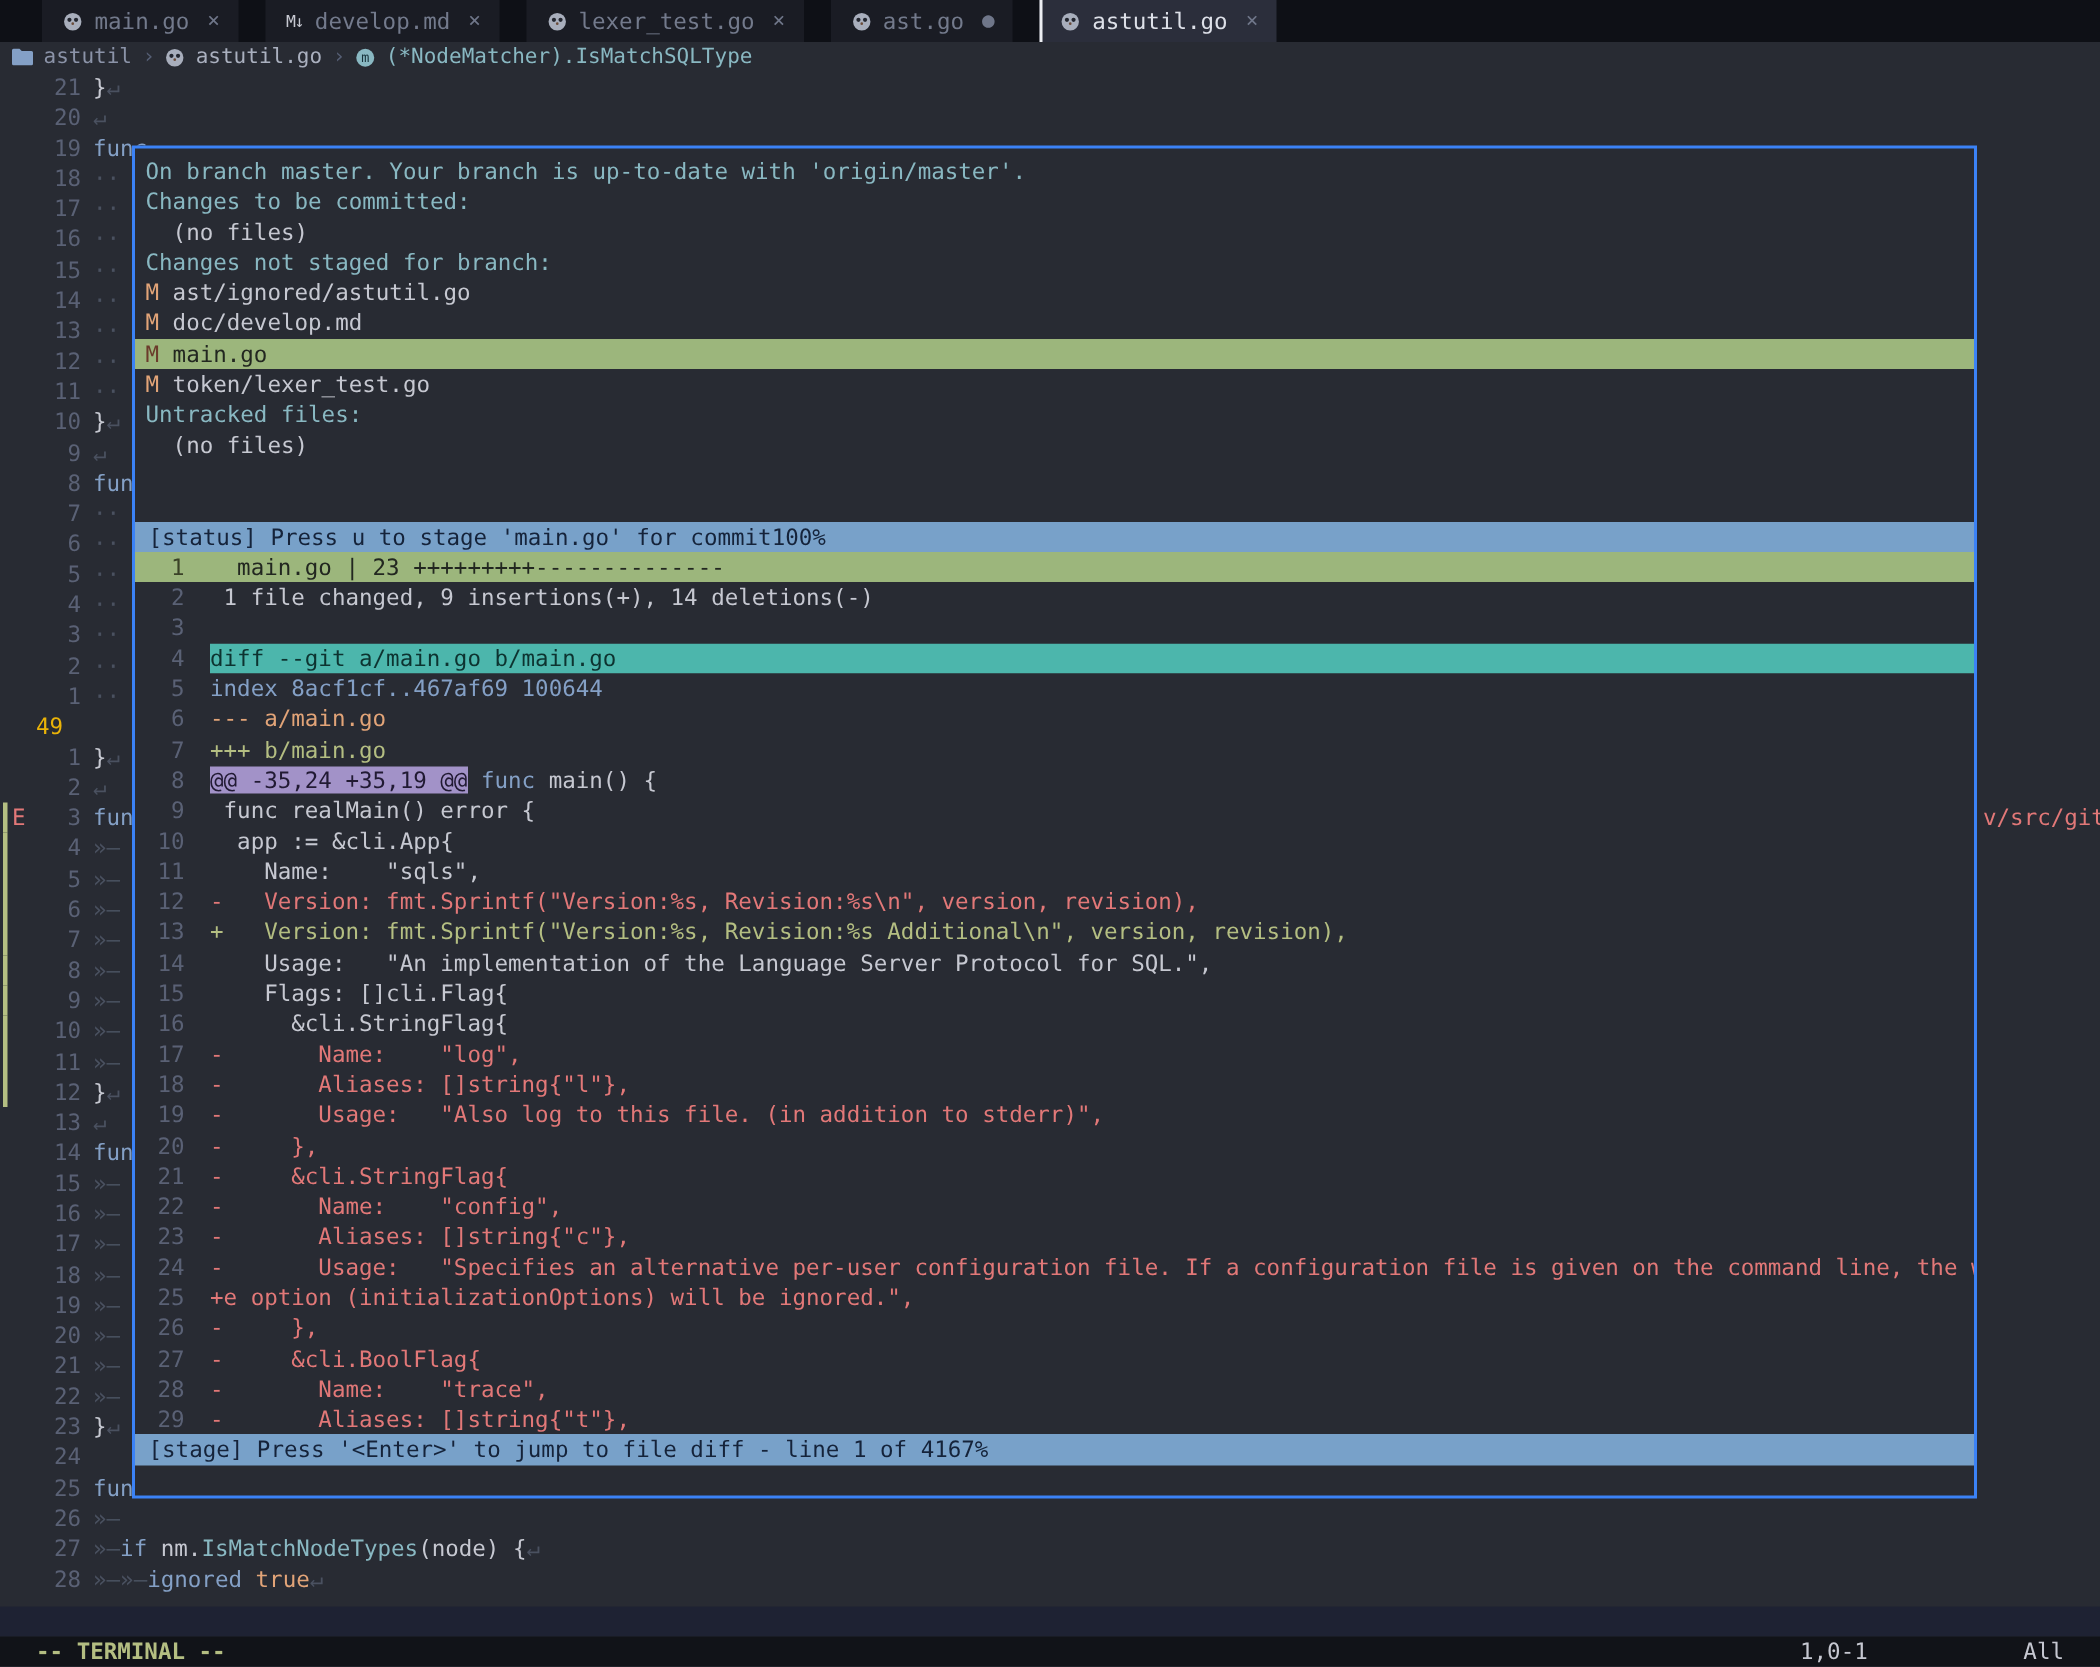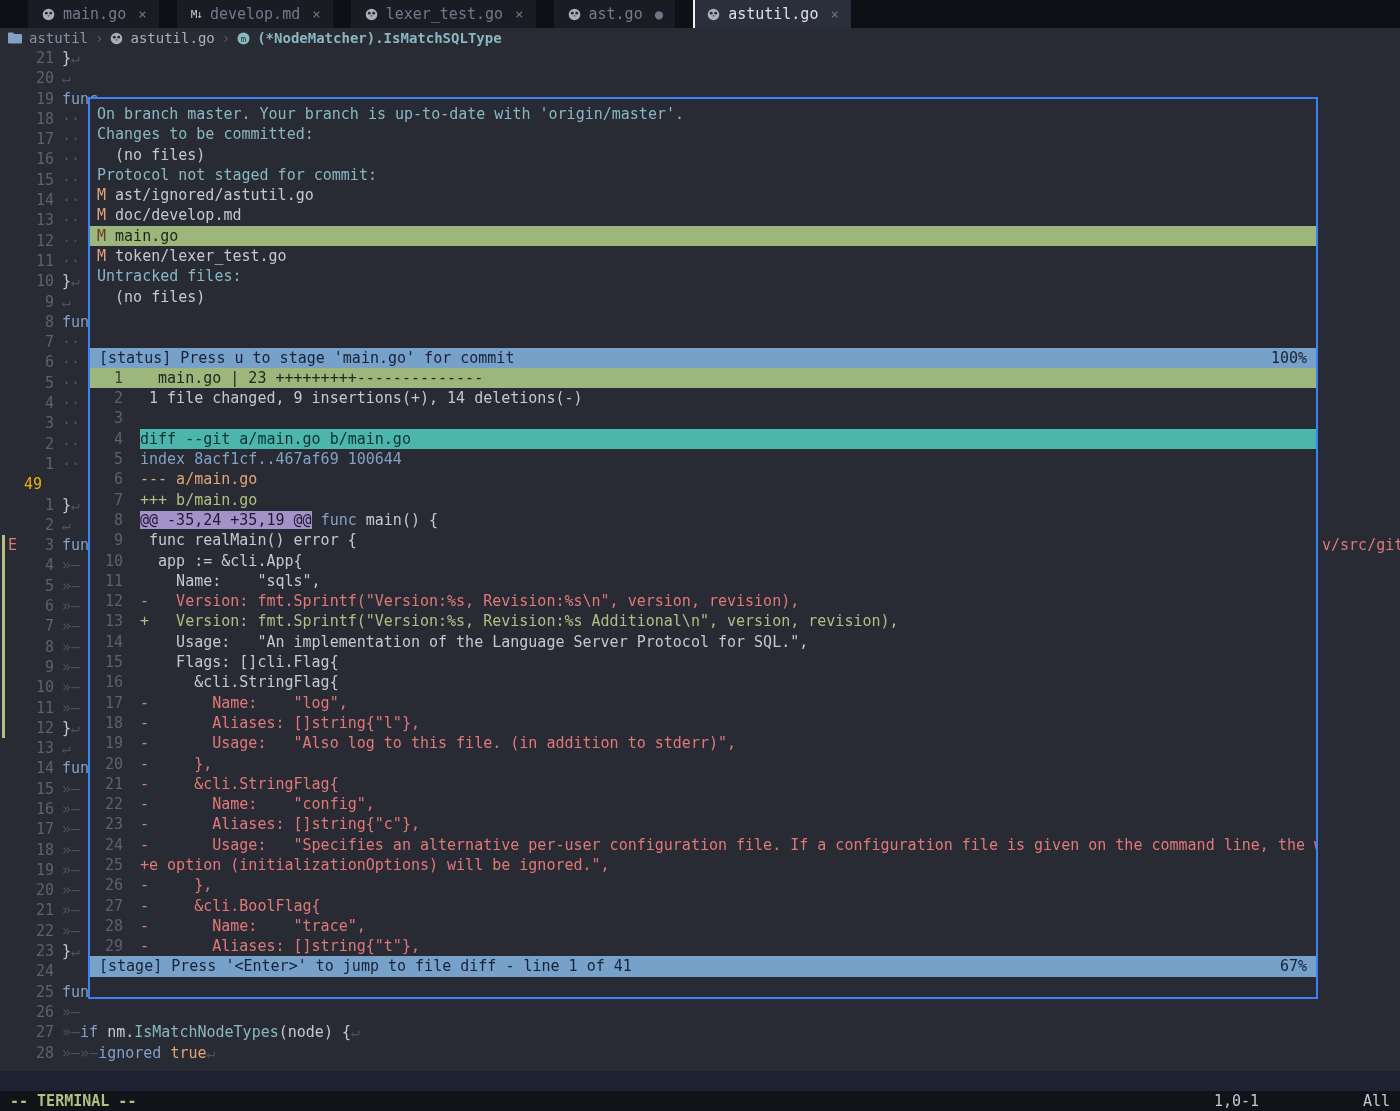--- a/index.html
+++ b/index.html
@@ -29,21 +29,21 @@
   .md-glyph { font-size:11px; letter-spacing:-1px; color:#c6c8d1; }
 
   
   .breadcrumb {
     position:absolute; top:28px; left:0; right:0; height:20px;
     display:flex; align-items:center; gap:7px; padding-left:8px;
     font-size:14px; color:#8b93a8; background:#282b33;
   }
   .bc-sep { color:#565f75; }
   .bc-file { color:#aab0bf; }
-  .bc-symbol { color:#89b8c2;font-weight:bold; }
+  .bc-symbol { color:#89b8c2; }
   .bc-icon { display:inline-flex; align-items:center; }
 
   
   .editor { position:absolute; top:48px; left:0; right:0; bottom:40px; overflow:hidden; }
   .erow { height:20.3px; line-height:20.3px; white-space:pre; position:relative; }
   .gbar { position:absolute; left:2px; top:0; width:3px; height:100%; background:#b4be82; }
   .signcol { display:inline-block; width:22px; padding-left:8px; color:#e27878; }
   .lnum { display:inline-block; width:32px; text-align:right; color:#5a6175; }
   .lnum.cur { text-align:left; padding-left:2px; color:#eab308; }
   .etext { padding-left:8px; }
@@ -51,21 +51,21 @@
 
   
   .float {
     position:absolute; left:88px; top:97px; width:1230px;
     background:#282b33; border:2px solid #3b82f6; z-index:10;
   }
   .swin { padding-top:5px; }
   .srow { height:20.3px; line-height:20.3px; white-space:pre; padding-left:7px; overflow:hidden; }
   .fbar {
     height:20.3px; line-height:20.3px; background:#78a1c9; color:#15233a;
-    display:flex; justify-content:space-between; padding:0 9px; white-space:pre;
+    display:flex; justify-content:flex-start; padding:0 9px; white-space:pre;
   }
   .drow { height:20.3px; line-height:20.3px; white-space:pre; display:flex; overflow:hidden; }
   .dnum { flex:none; width:33px; text-align:right; color:#5a6175; margin-right:17px; }
   .dtext { flex:1; }
   .hl-green { background:#9cb67c; color:#222720; }
   .drow.hl-green .dnum { color:#3a4227; }
   .drow.hl-teal .dtext { background:#4cb6ac; color:#0d3330; }
   .frow-empty { height:20.3px; }
 
   
@@ -81,21 +81,21 @@
   .c-markdark{color:#6b3b2b}
   .c-atat{background:#a292c8;color:#211a33}
 
   
   .statusline {
     position:absolute; left:0; right:0; bottom:20px; height:20px; line-height:20px;
     background:#1e2233; color:#84a0c6; padding-left:10px; white-space:pre;
   }
   .cmdline {
     position:absolute; left:0; right:0; bottom:0; height:20px; line-height:20px;
-    background:#111318; display:flex; white-space:pre; padding:0 10px;
+    background:#111318; display:flex; white-space:pre; padding:0 24px;
   }
   .mode { flex:1; color:#b4be82; font-weight:bold; }
   .ruler { width:130px; color:#c6c8d1; }
   .scrollpos { width:46px; text-align:right; color:#c6c8d1; }
 </style>
 </head>
 <body>
 
 <div class="screen">
 
@@ -205,21 +205,21 @@
       <div class="erow"><span class="signcol"></span><span class="lnum">26</span><span class="etext"><span class="c-dim">»—</span></span></div>
       <div class="erow"><span class="signcol"></span><span class="lnum">27</span><span class="etext"><span class="c-dim">»—</span><span class="c-blue">if </span><span class="c-fg">nm.</span><span class="c-teal">IsMatchNodeTypes</span><span class="c-fg">(node) {</span><span class="c-dim">↵</span></span></div>
       <div class="erow"><span class="signcol"></span><span class="lnum">28</span><span class="etext"><span class="c-dim">»—»—</span><span class="c-blue">ignored </span><span class="c-orange">true</span><span class="c-dim">↵</span></span></div>
     </div>
 
   <div class="float">
     <div class="swin">
         <div class="srow"><span class="c-teal">On branch master. Your branch is up-to-date with 'origin/master'.</span></div>
         <div class="srow"><span class="c-teal">Changes to be committed:</span></div>
         <div class="srow"><span class="c-fg">  (no files)</span></div>
-        <div class="srow"><span class="c-teal">Protocol not staged for commit:</span></div>
+        <div class="srow"><span class="c-teal">Changes not staged for branch:</span></div>
         <div class="srow"><span class="c-mark">M</span><span class="c-fg"> ast/ignored/astutil.go</span></div>
         <div class="srow"><span class="c-mark">M</span><span class="c-fg"> doc/develop.md</span></div>
         <div class="srow hl-green"><span class="c-markdark">M</span><span class="c-inh"> main.go</span></div>
         <div class="srow"><span class="c-mark">M</span><span class="c-fg"> token/lexer_test.go</span></div>
         <div class="srow"><span class="c-teal">Untracked files:</span></div>
         <div class="srow"><span class="c-fg">  (no files)</span></div>
         <div class="srow"></div>
         <div class="srow"></div>
       </div>
     <div class="fbar">

